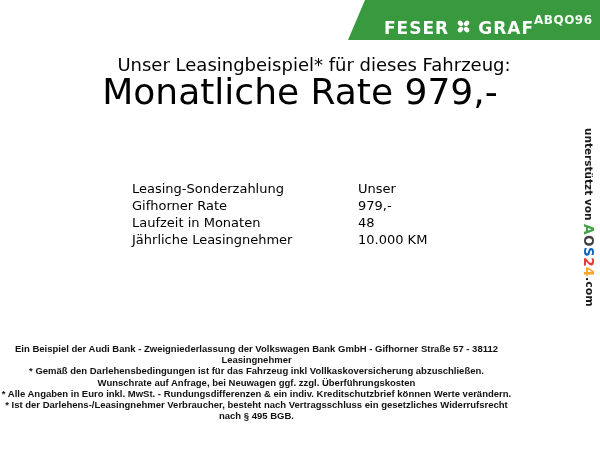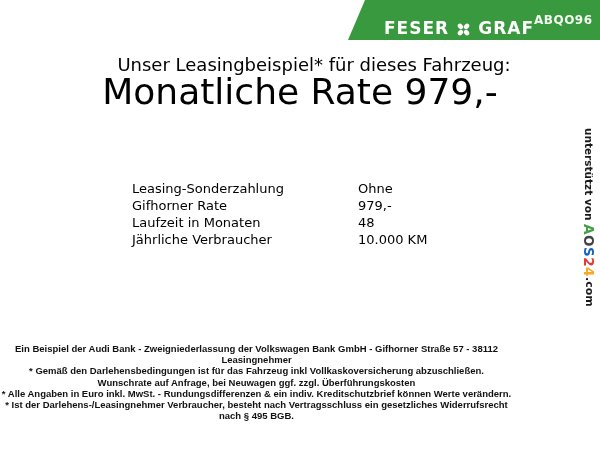--- a/index.html
+++ b/index.html
@@ -27,21 +27,21 @@
     clip-path: polygon(25px 0, 100% 0, 100% 100%, 8px 100%);
     display: flex;
     align-items: center;
     justify-content: space-between;
     padding-left: 44px;
     padding-right: 30px;
     box-sizing: border-box;
   }
   .brand {
     display: flex;
-    align-items: center;
+    align-items: flex-start;
     gap: 7px;
     color: #ffffff;
     font-size: 17px;
     font-weight: bold;
     letter-spacing: 1px;
     white-space: nowrap;
     margin-top: 16px;
   }
   .brand .clover {
     width: 15px;
@@ -149,32 +149,32 @@
 </div>
 
 <div class="headline">
   <div class="line1">Unser Leasingbeispiel* für dieses Fahrzeug:</div>
   <div class="line2">Monatliche Rate 979,-</div>
 </div>
 
 <div class="leasing-table">
   <div class="leasing-row">
     <span>Leasing-Sonderzahlung</span>
-    <span>Ohne</span>
+    <span>Unser</span>
   </div>
   <div class="leasing-row">
     <span>Gifhorner Rate</span>
     <span>979,-</span>
   </div>
   <div class="leasing-row">
     <span>Laufzeit in Monaten</span>
     <span>48</span>
   </div>
   <div class="leasing-row">
-    <span>Jährliche Verbraucher</span>
+    <span>Jährliche Leasingnehmer</span>
     <span>10.000 KM</span>
   </div>
 </div>
 
 <div class="sidebar-credit">
   <span>unterstützt von </span><span class="aos-brand"><span style="color:#43a047">A</span><span style="color:#424242">O</span><span style="color:#1565c0">S</span><span style="color:#e53935">2</span><span style="color:#f9a825">4</span></span><span class="aos-suffix">.com</span>
 </div>
 
 <div class="footer">
   <div>Ein Beispiel der Audi Bank - Zweigniederlassung der Volkswagen Bank GmbH - Gifhorner Straße 57 - 38112</div>

